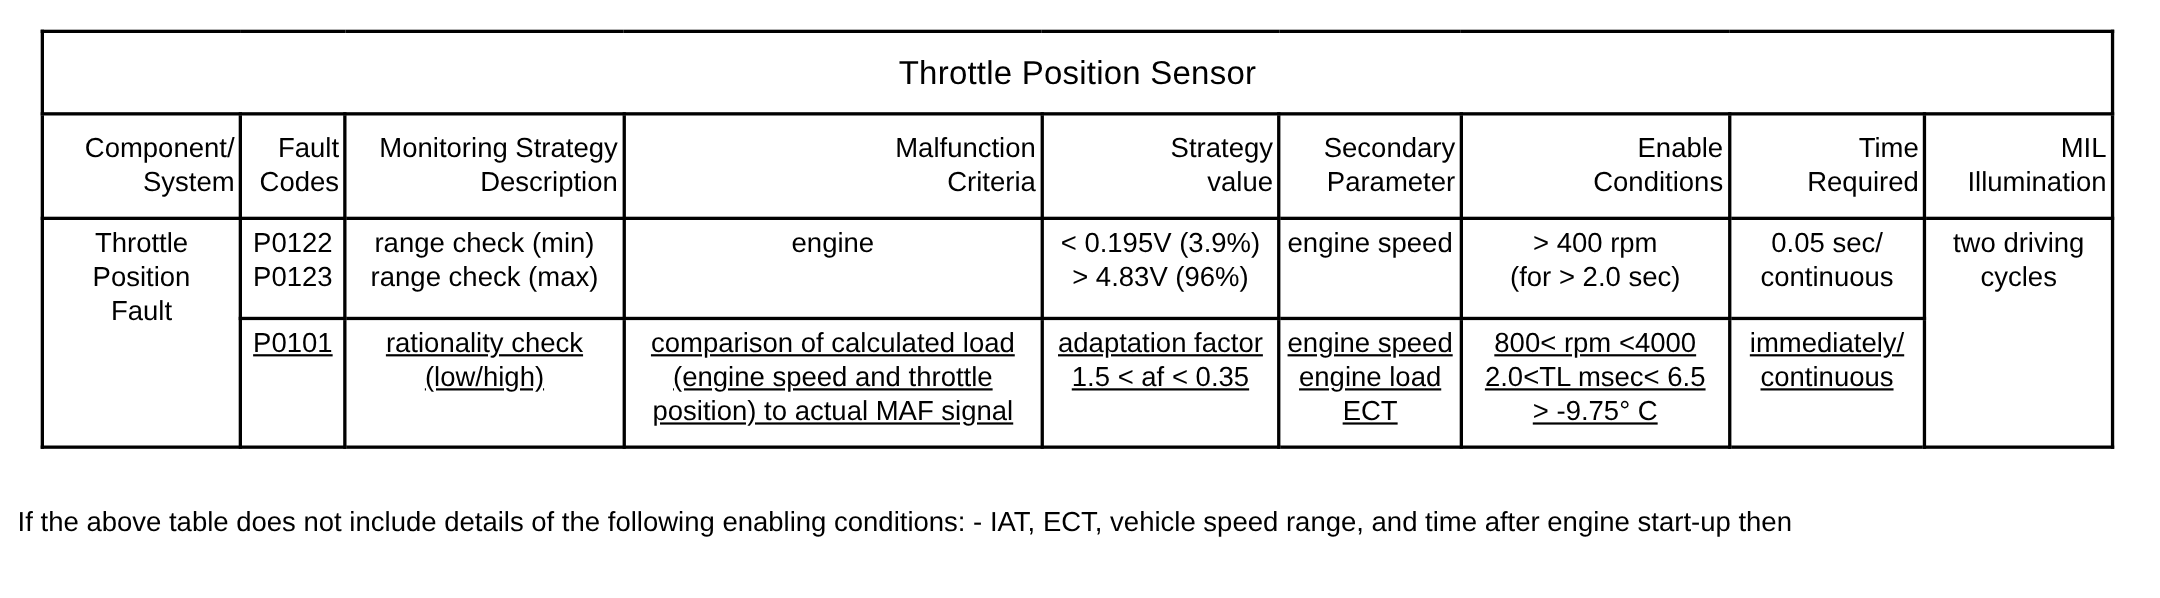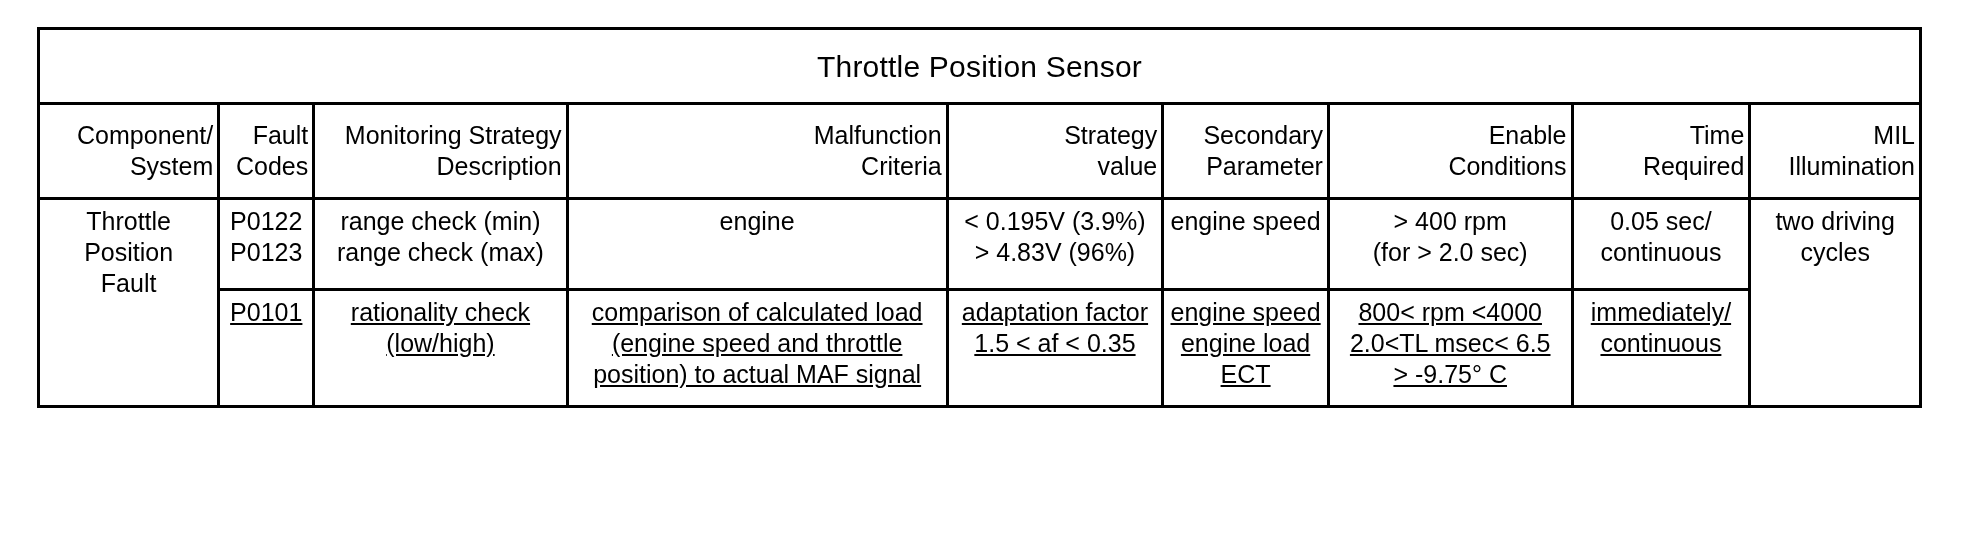--- a/index.html
+++ b/index.html
@@ -215,15 +215,16 @@
           <td class="body-cell">
             <span class="l">immediately/</span>
             <span class="l">continuous</span>
           </td>
         </tr>
       </tbody>
     </table>
   </div>
 
   <div class="footer">
+    <span class="l">If the above table does not include details of the following enabling conditions: - IAT, ECT, vehicle speed range, and time after engine start-up then</span>
   </div>
 
 </div>
 
 </body></html>

